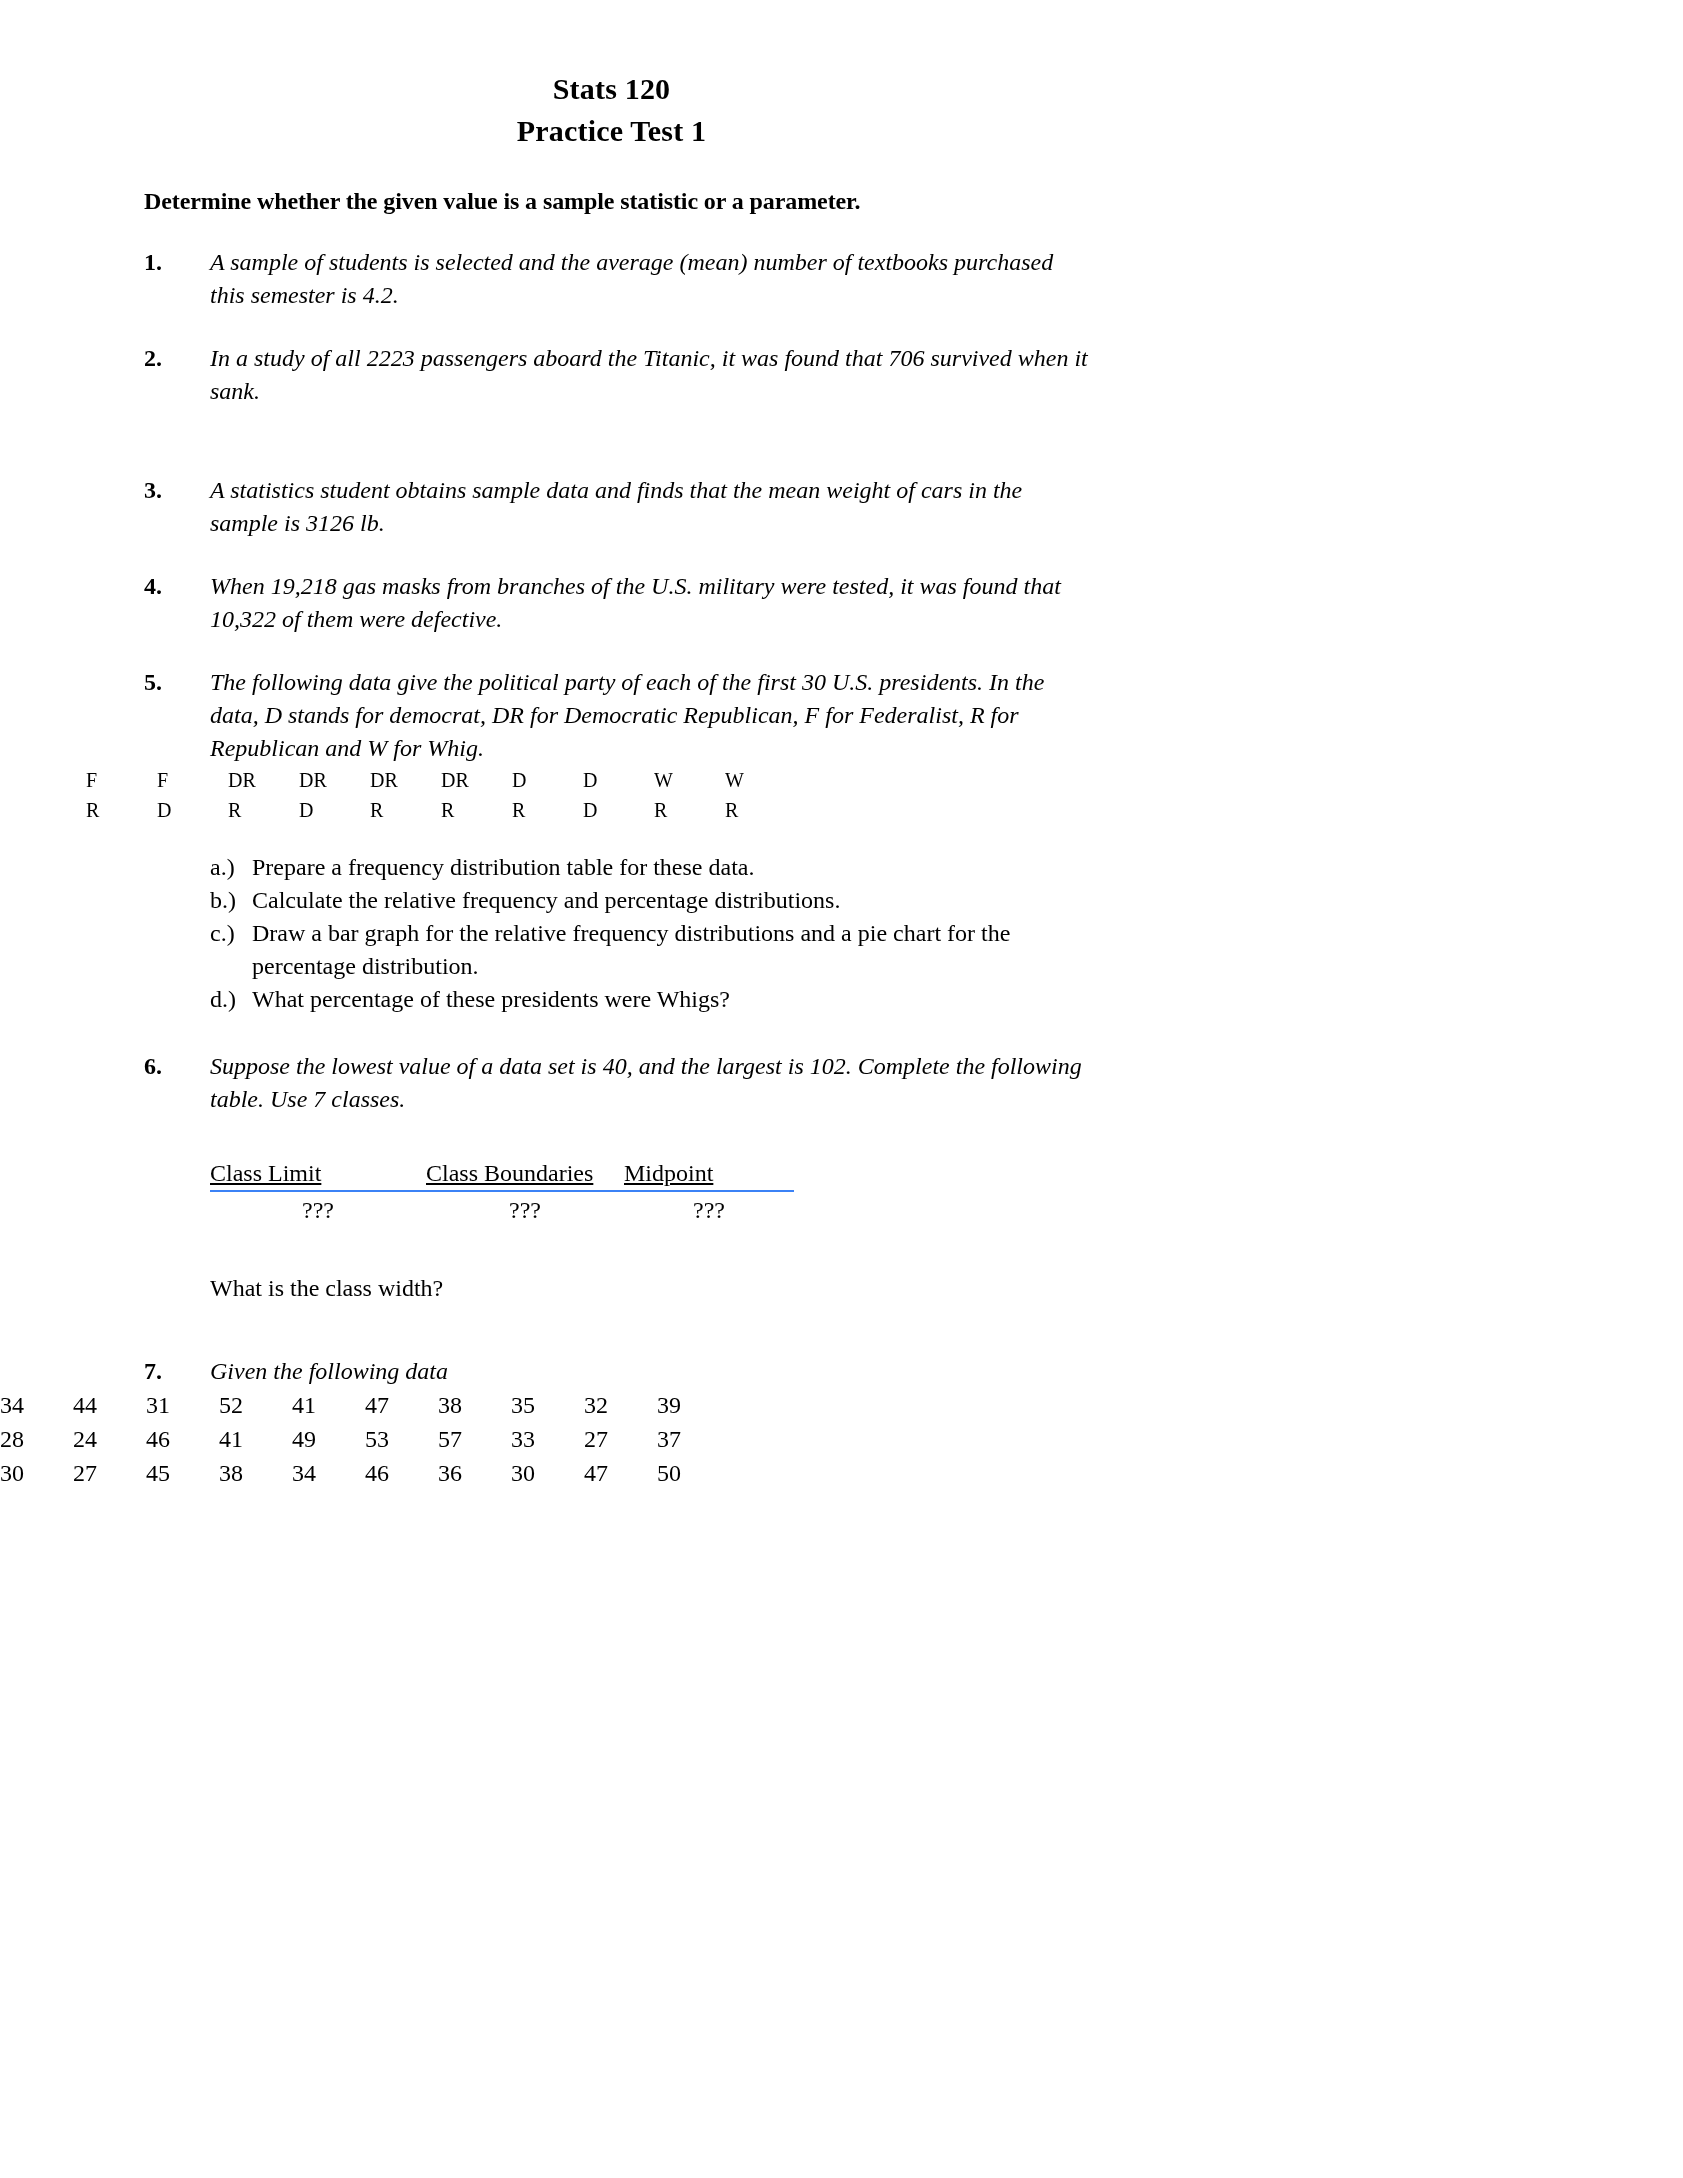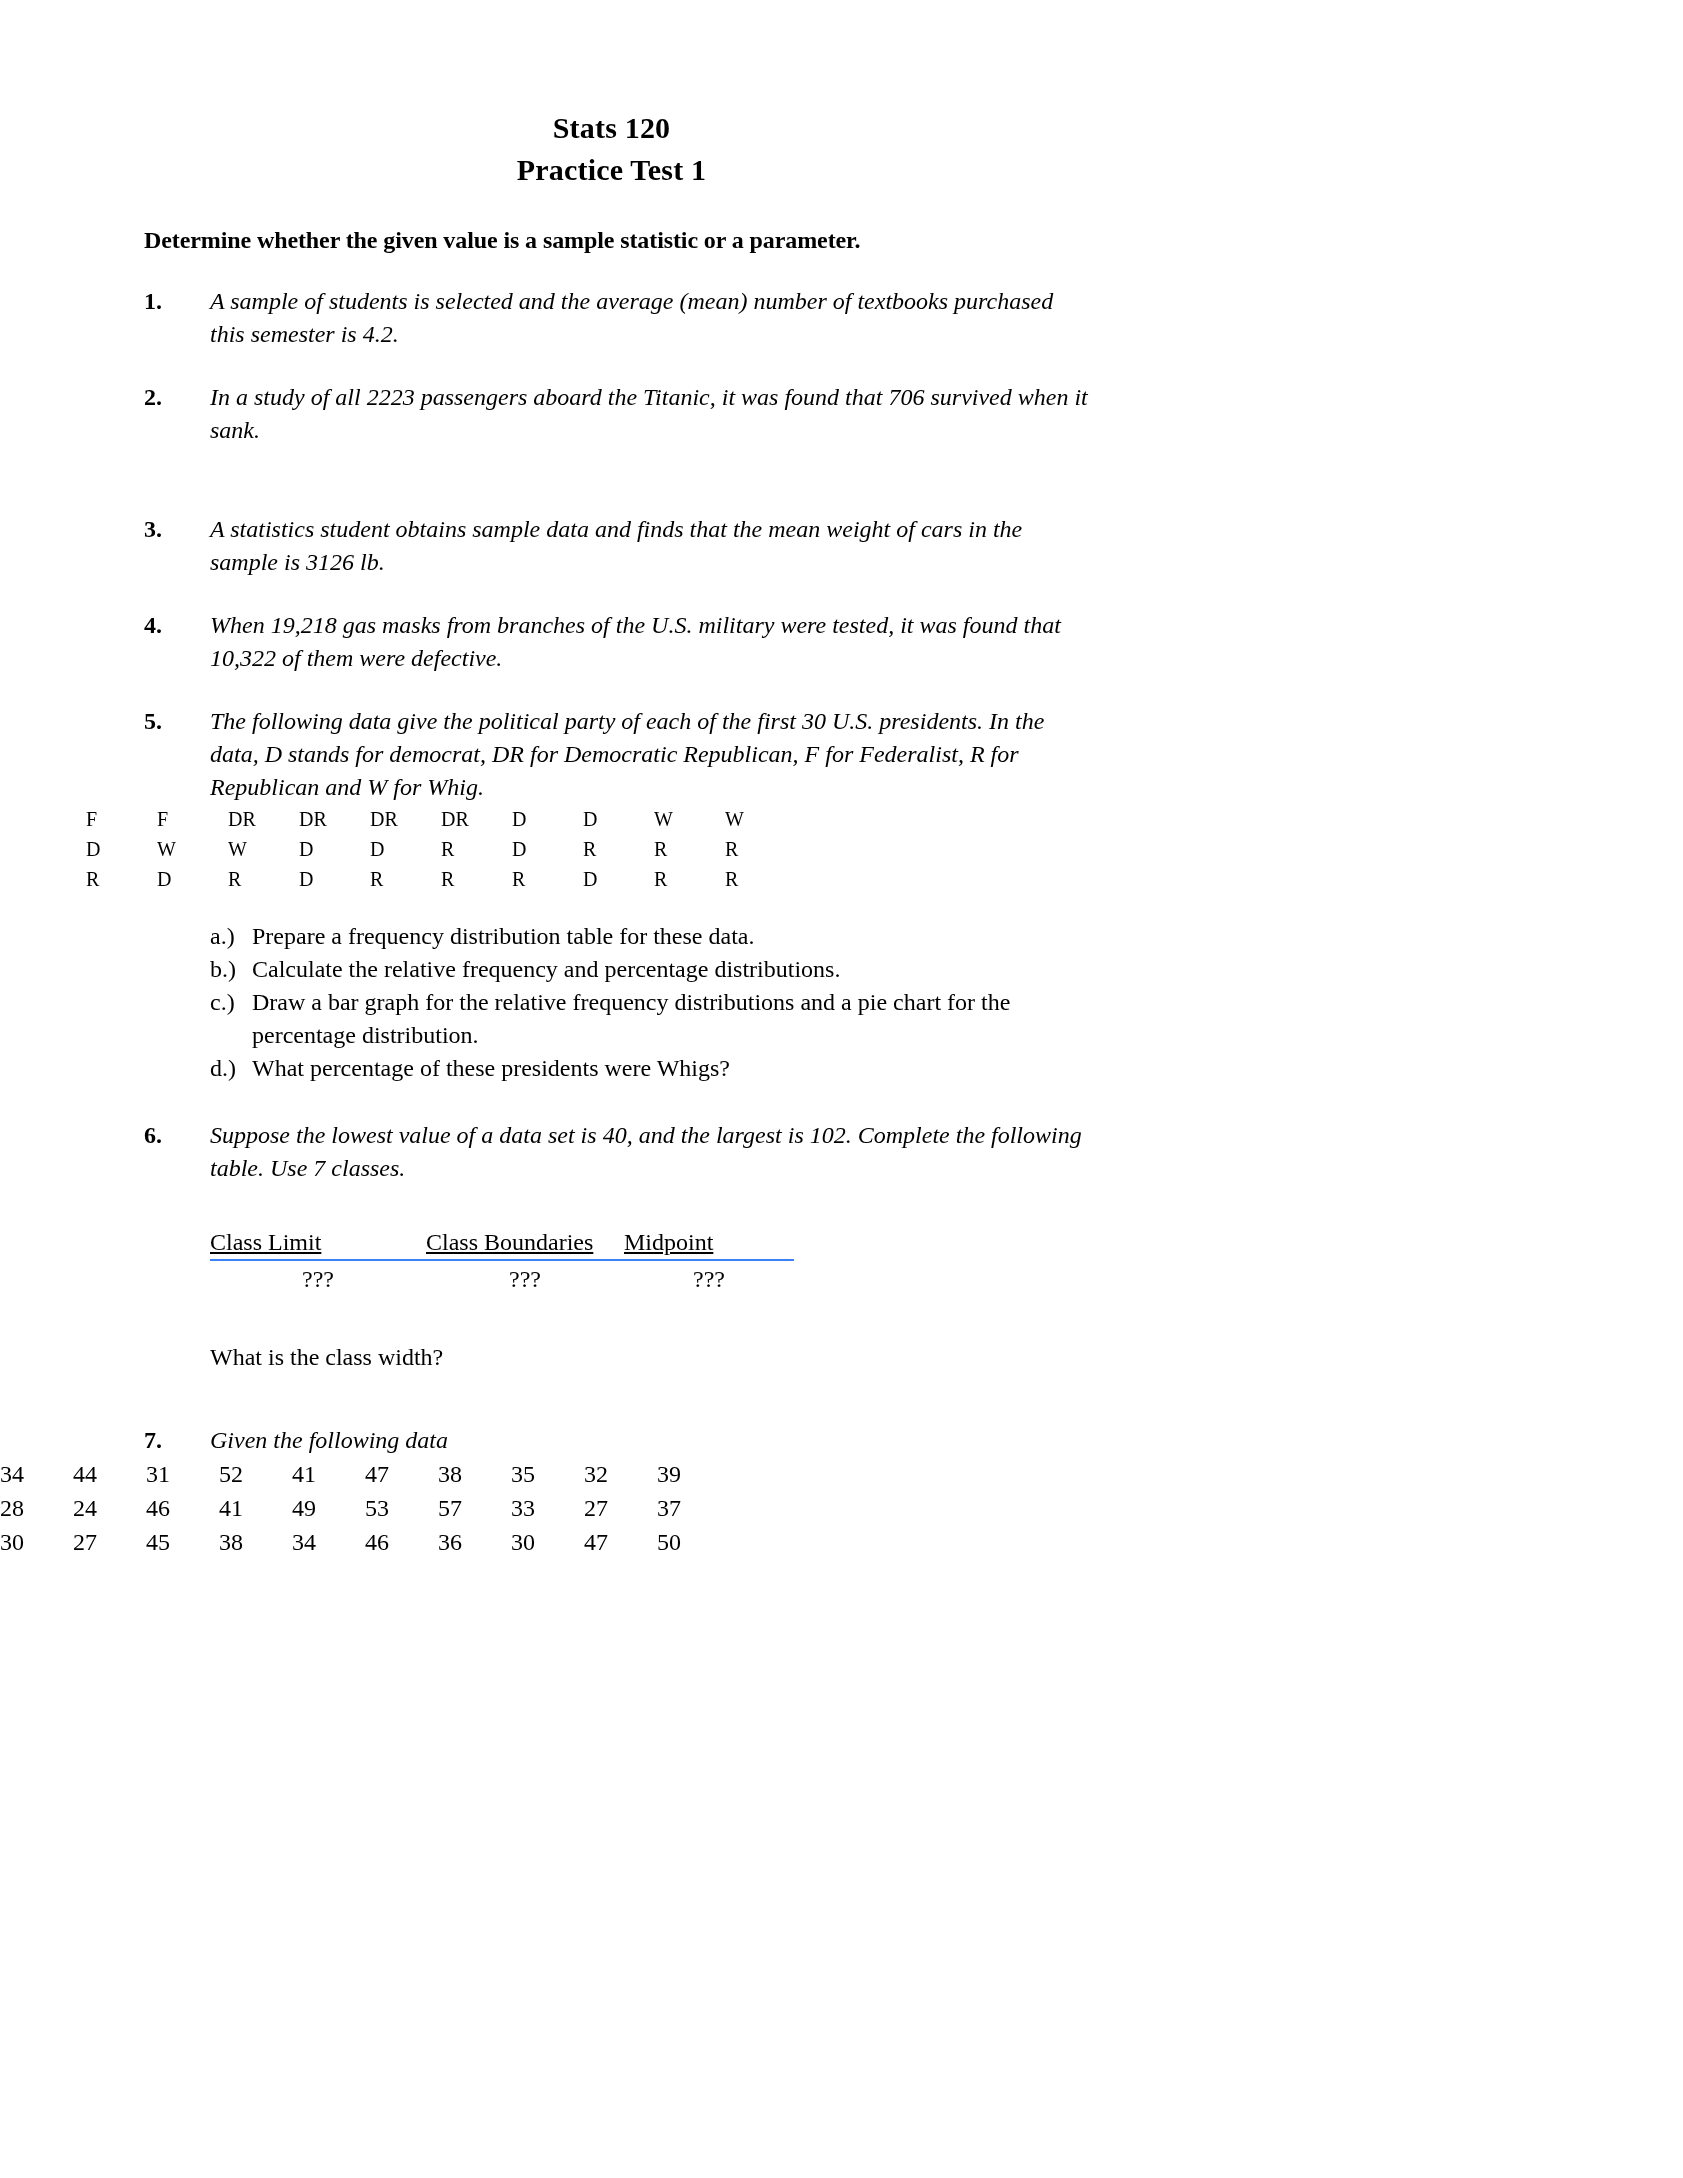--- a/index.html
+++ b/index.html
@@ -26,21 +26,21 @@
     left: 0;
     top: 0;
     width: 1223px;
     height: 1564px;
     padding: 0;
   }
 
   
   .title-block {
     margin: 0;
-    padding-top: 107px;
+    padding-top: 68px;
     text-align: center;
   }
   .doc-title {
     font-size: 30px;
     font-weight: bold;
     line-height: 42px;
     letter-spacing: 0.2px;
     margin: 0;
     padding: 0;
   }
@@ -223,21 +223,20 @@
 
     <div class="sp-30"></div>
 
     <div class="q-row">
       <span class="q-num">5.</span>
       <span class="q-text">The following data give the political party of each of the first 30 U.S. presidents. In the data, D stands for democrat, DR for Democratic Republican, F for Federalist, R for Republican and W for Whig.</span>
     </div>
 
     <div class="letter-grid" id="party-grid">
         <span class="grid-row"><span class="cell">F</span><span class="cell">F</span><span class="cell">DR</span><span class="cell">DR</span><span class="cell">DR</span><span class="cell">DR</span><span class="cell">D</span><span class="cell">D</span><span class="cell">W</span><span class="cell">W</span></span>
-        <span class="grid-row"><span class="cell">D</span><span class="cell">W</span><span class="cell">W</span><span class="cell">D</span><span class="cell">D</span><span class="cell">R</span><span class="cell">D</span><span class="cell">R</span><span class="cell">R</span><span class="cell">R</span></span>
         <span class="grid-row"><span class="cell">R</span><span class="cell">D</span><span class="cell">R</span><span class="cell">D</span><span class="cell">R</span><span class="cell">R</span><span class="cell">R</span><span class="cell">D</span><span class="cell">R</span><span class="cell">R</span></span>
       </div>
 
     <div class="sp-26"></div>
 
     <div class="sub-list" id="q5-subitems">
         <div class="sub-item"><span class="sub-label">a.)</span><span>Prepare a frequency distribution table for these data.</span></div>
         <div class="sub-item"><span class="sub-label">b.)</span><span>Calculate the relative frequency and percentage distributions.</span></div>
         <div class="sub-item"><span class="sub-label">c.)</span><span>Draw a bar graph for the relative frequency distributions and a pie chart for the percentage distribution.</span></div>
         <div class="sub-item"><span class="sub-label">d.)</span><span>What percentage of these presidents were Whigs?</span></div>

